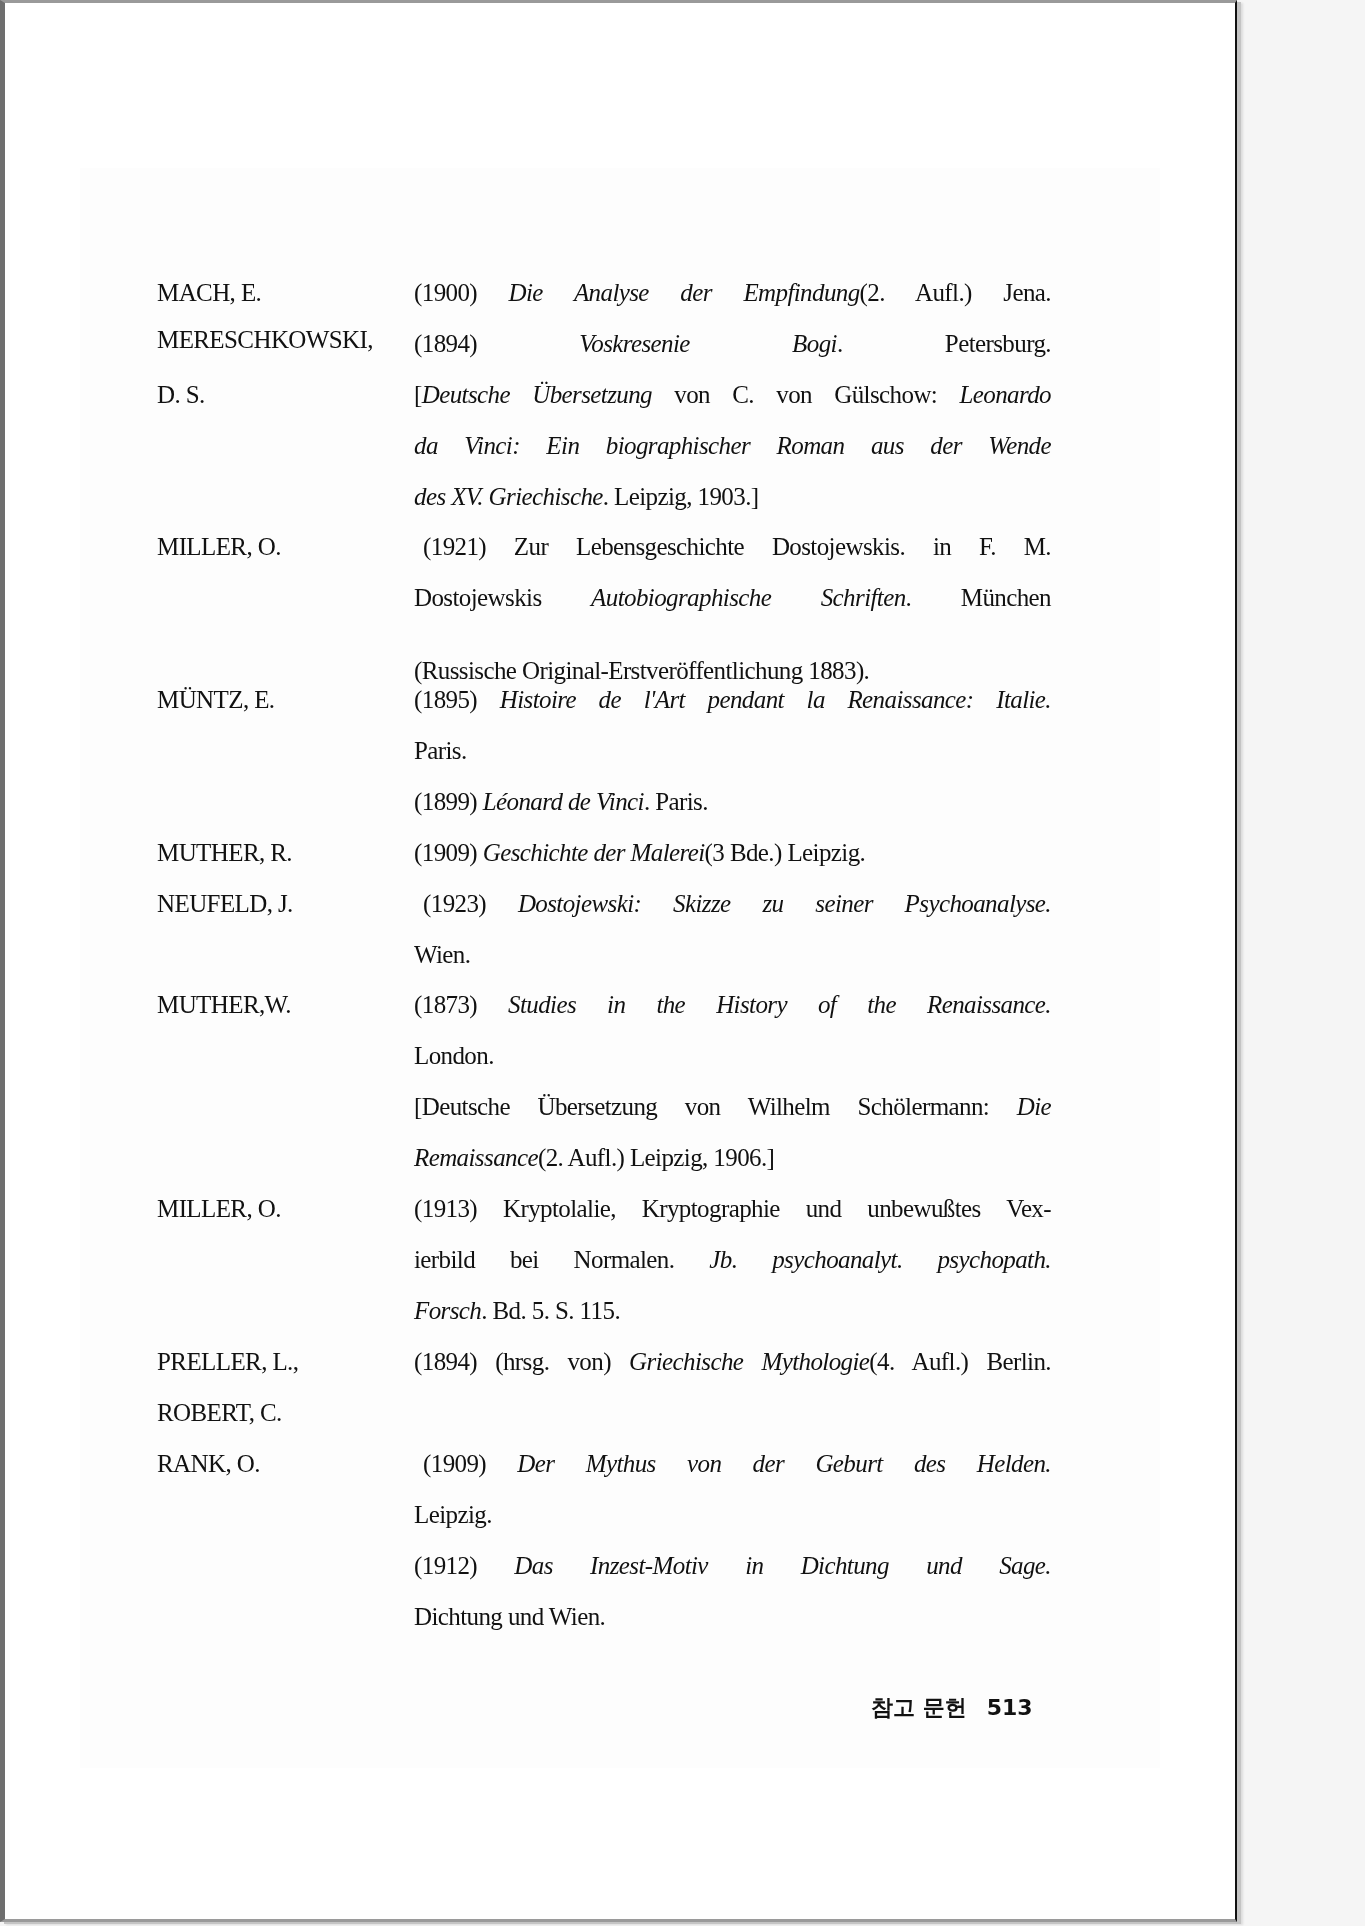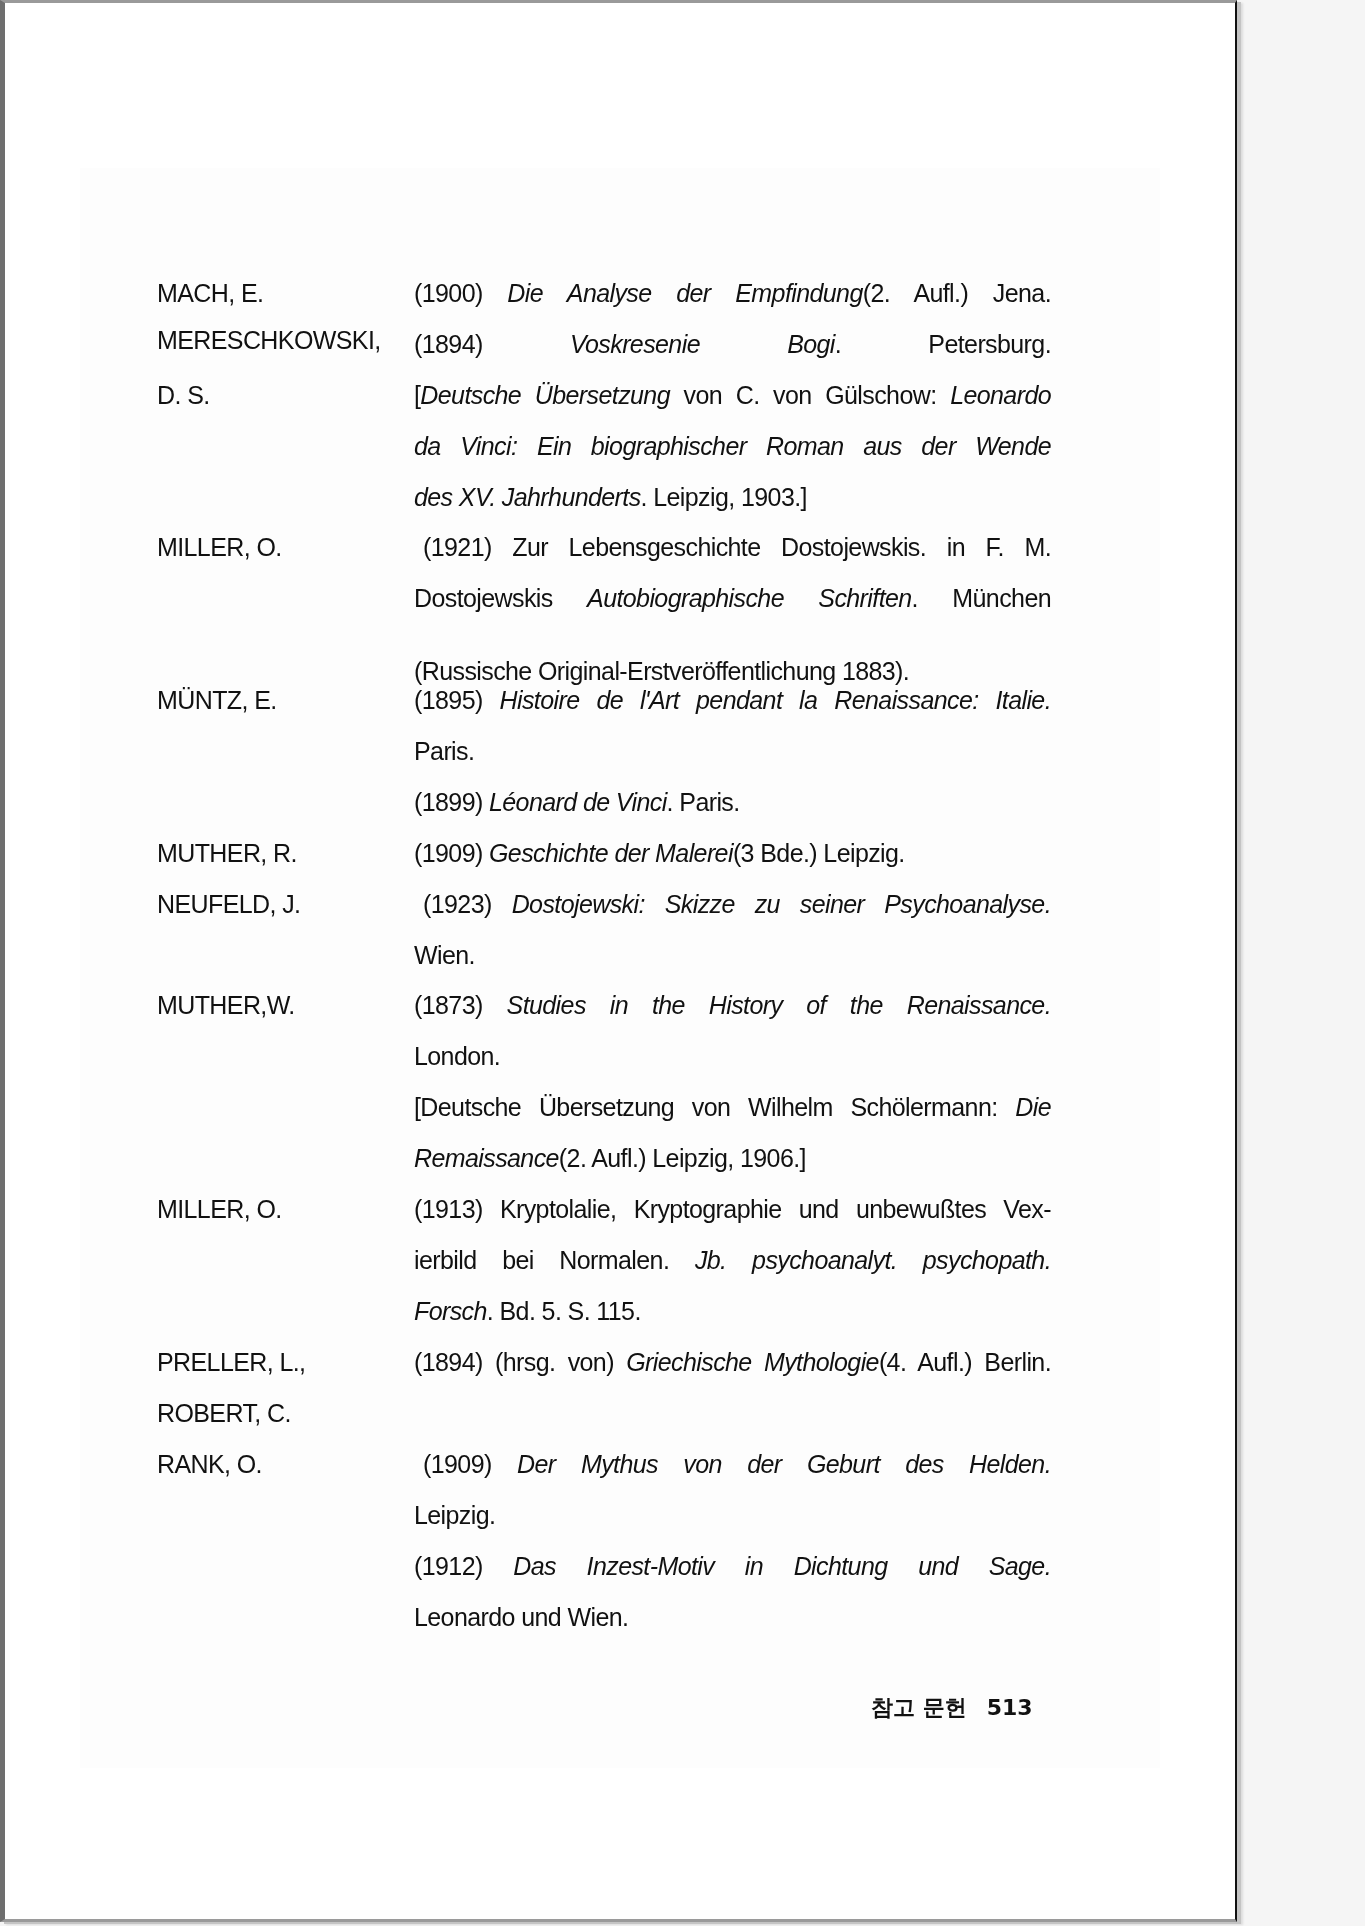--- a/index.html
+++ b/index.html
@@ -40,21 +40,21 @@
   }
   .bib {
     position: absolute;
     left: 0;
     top: 0;
     width: 1237px;
   }
   .line {
     position: absolute;
     height: 51px;
-    font-family: Liberation Sans, sans-serif;
+    font-family: Liberation Serif, serif;
     font-size: 25px;
     color: #111111;
     white-space: nowrap;
     letter-spacing: -0.6px;
     line-height: 30px;
   }
   .name {
     left: 152px;
   }
   .text {
@@ -104,21 +104,21 @@
       <div class="line name" style="top:1191px">MILLER, O.</div>
       <div class="line name" style="top:1344px">PRELLER, L.,</div>
       <div class="line name" style="top:1395px">ROBERT, C.</div>
       <div class="line name" style="top:1446px">RANK, O.</div>
 
       <div class="line text" style="top:275px"><span>(1900) </span><span class="it">Die Analyse der Empfindung</span><span>(2. Aufl.) Jena.</span></div>
 
       <div class="line text" style="top:326px"><span>(1894) </span><span class="it">Voskresenie Bogi</span><span>. Petersburg.</span></div>
       <div class="line text" style="top:377px"><span>[</span><span class="it">Deutsche Übersetzung</span><span> von C. von Gülschow: </span><span class="it">Leonardo</span></div>
       <div class="line text" style="top:428px"><span class="it">da Vinci: Ein biographischer Roman aus der Wende</span></div>
-      <div class="line text last" style="top:479px"><span class="it">des XV. Jahrhunderts</span><span>. Leipzig, 1903.]</span></div>
+      <div class="line text last" style="top:479px"><span class="it">des XV. Griechische</span><span>. Leipzig, 1903.]</span></div>
 
       <div class="line text indent" style="top:529px"><span>(1921) Zur Lebensgeschichte Dostojewskis. in F. M.</span></div>
       <div class="line text" style="top:580px"><span>Dostojewskis </span><span class="it">Autobiographische Schriften</span><span>. München</span></div>
       <div class="line text last" style="top:653px"><span>(Russische Original-Erstveröffentlichung 1883).</span></div>
 
       <div class="line text" style="top:682px"><span>(1895) </span><span class="it">Histoire de l'Art pendant la Renaissance: Italie.</span></div>
       <div class="line text last" style="top:733px"><span>Paris.</span></div>
       <div class="line text last" style="top:784px"><span>(1899) </span><span class="it">Léonard de Vinci</span><span>. Paris.</span></div>
 
       <div class="line text last" style="top:835px"><span>(1909) </span><span class="it">Geschichte der Malerei</span><span>(3 Bde.) Leipzig.</span></div>
@@ -133,20 +133,20 @@
 
       <div class="line text" style="top:1191px"><span>(1913) Kryptolalie, Kryptographie und unbewußtes Vex-</span></div>
       <div class="line text" style="top:1242px"><span>ierbild bei Normalen. </span><span class="it">Jb. psychoanalyt. psychopath.</span></div>
       <div class="line text last" style="top:1293px"><span class="it">Forsch</span><span>. Bd. 5. S. 115.</span></div>
 
       <div class="line text" style="top:1344px"><span>(1894) (hrsg. von) </span><span class="it">Griechische Mythologie</span><span>(4. Aufl.) Berlin.</span></div>
 
       <div class="line text indent" style="top:1446px"><span>(1909) </span><span class="it">Der Mythus von der Geburt des Helden.</span></div>
       <div class="line text last" style="top:1497px"><span>Leipzig.</span></div>
       <div class="line text" style="top:1548px"><span>(1912) </span><span class="it">Das Inzest-Motiv in Dichtung und Sage.</span></div>
-      <div class="line text last" style="top:1599px"><span>Leonardo und Wien.</span></div>
+      <div class="line text last" style="top:1599px"><span>Dichtung und Wien.</span></div>
     </div>
 
     <div class="footer">
       <span>참고 문헌</span><span class="num">513</span>
     </div>
   </div>
 </div>
 
 </body></html>

